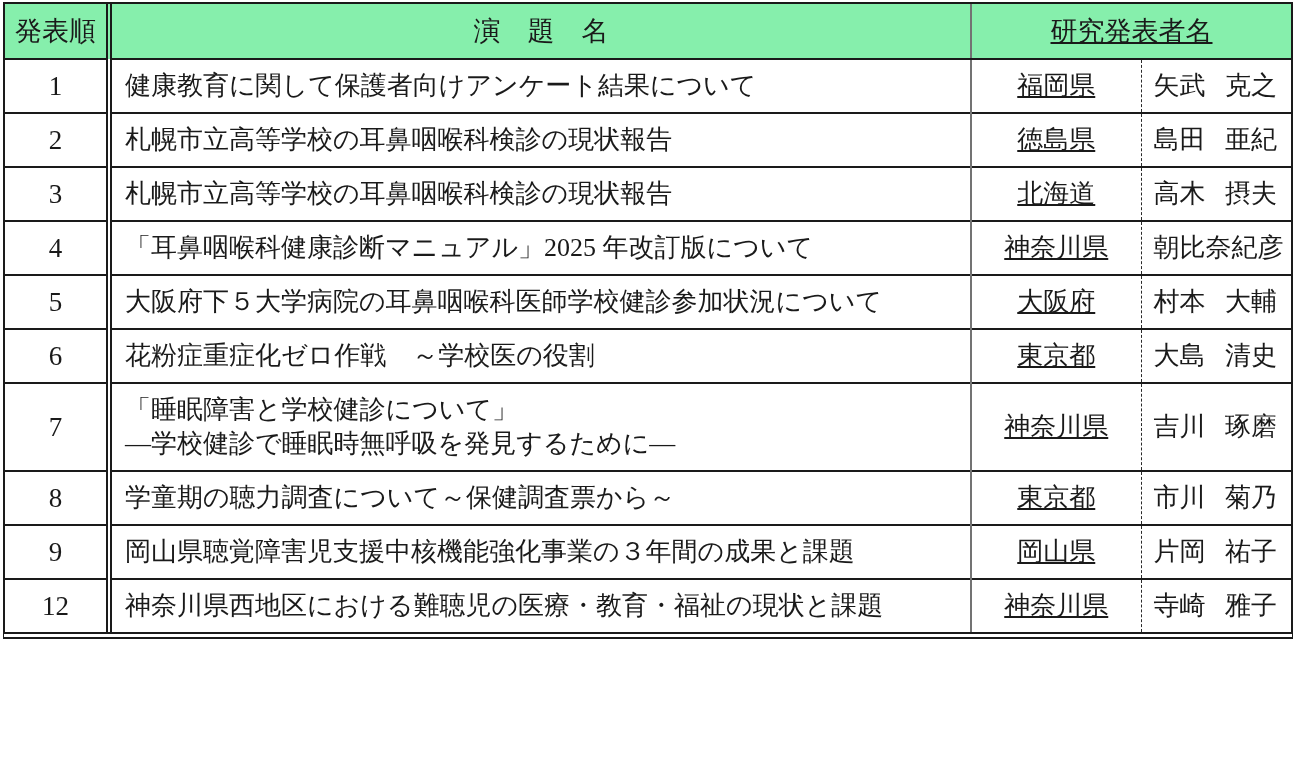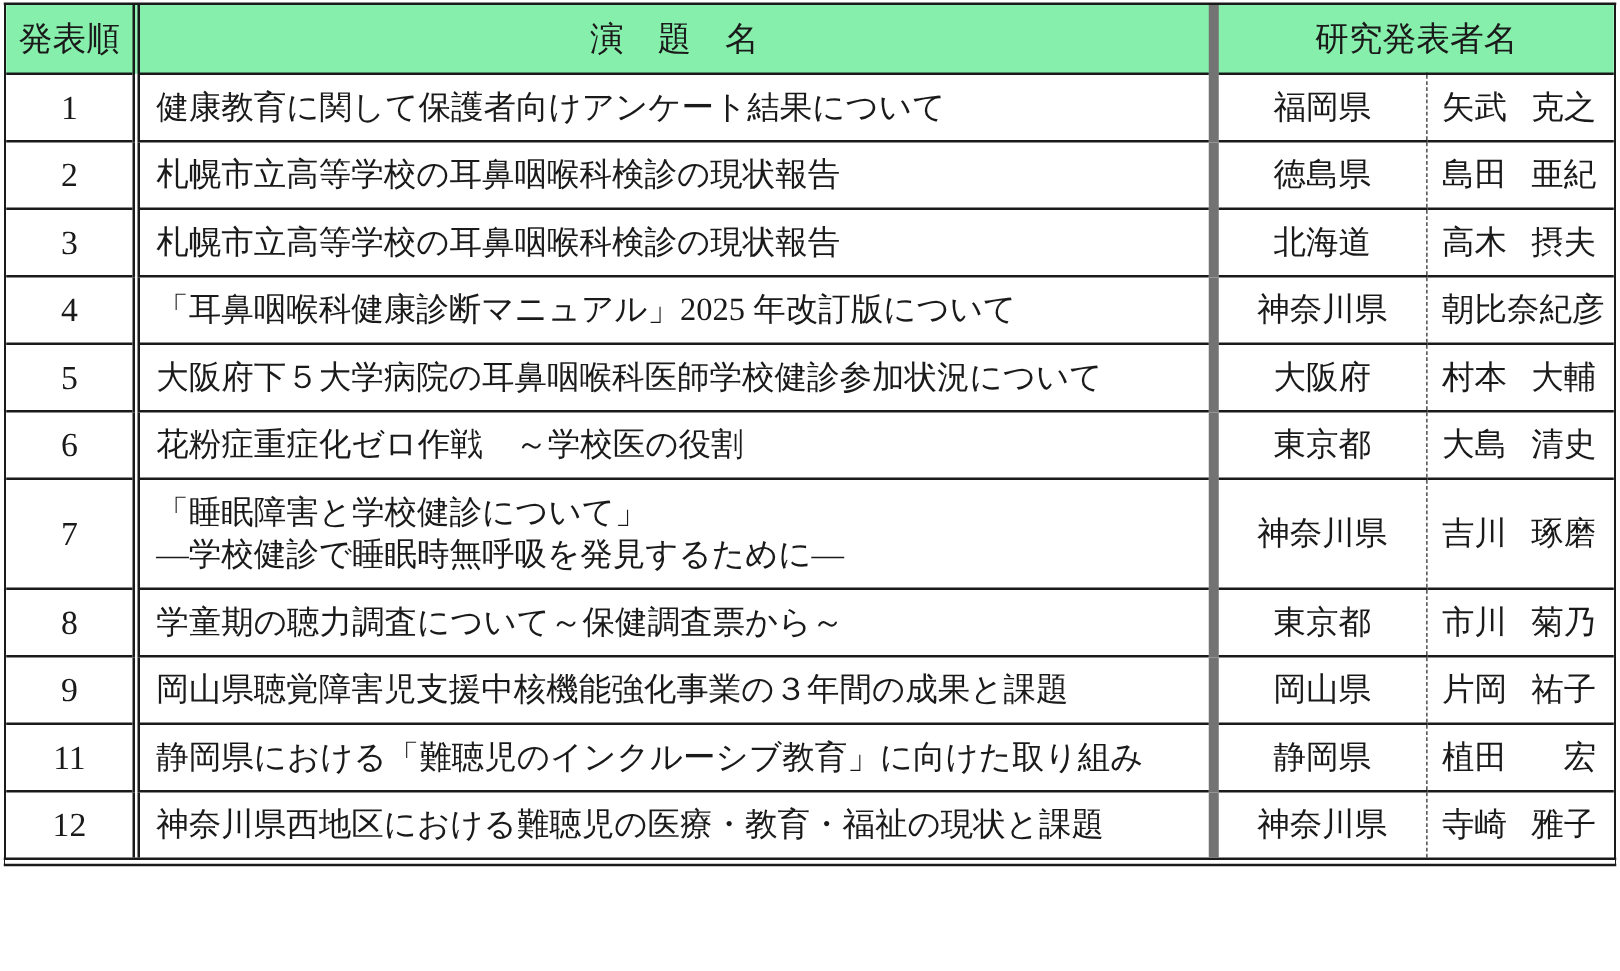--- a/index.html
+++ b/index.html
@@ -36,21 +36,21 @@
     font-size:27px;
     background:#86efac;
     padding:10px 0;
     border-bottom:2px solid #1a1a1a;
   }
   tbody tr + tr td{border-top:2px solid #1a1a1a;}
 
   
   th.title-h, td.title-cell{border-left:6px double #1a1a1a;}
   
-  th.presenter-h, td.pref-cell{border-left:8px solid #737373;}
+  th.presenter-h, td.pref-cell{border-left:2px solid #737373;text-decoration:underline;}
   
   td.name-cell{border-left:1.5px dashed #2a2a2a;}
 
   td.order-cell{text-align:center;font-size:27px;}
   td.title-cell{
     text-align:left;
     padding-left:13px;padding-right:20px;
     white-space:pre-line;
   }
   td.pref-cell{text-align:center;}
@@ -184,31 +184,20 @@
     <td class="pref-cell">岡山県</td>
     <td class="name-cell">
       <span class="name-wrap">
         <span>片岡</span>
         <span>祐子</span>
       </span>
     </td>
   </tr>
 
 
-  <tr>
-    <td class="order-cell">11</td>
-    <td class="title-cell">静岡県における「難聴児のインクルーシブ教育」に向けた取り組み</td>
-    <td class="pref-cell">静岡県</td>
-    <td class="name-cell">
-      <span class="name-wrap">
-        <span>植田</span>
-        <span>宏</span>
-      </span>
-    </td>
-  </tr>
 
   <tr>
     <td class="order-cell">12</td>
     <td class="title-cell">神奈川県西地区における難聴児の医療・教育・福祉の現状と課題</td>
     <td class="pref-cell">神奈川県</td>
     <td class="name-cell">
       <span class="name-wrap">
         <span>寺崎</span>
         <span>雅子</span>
       </span>

